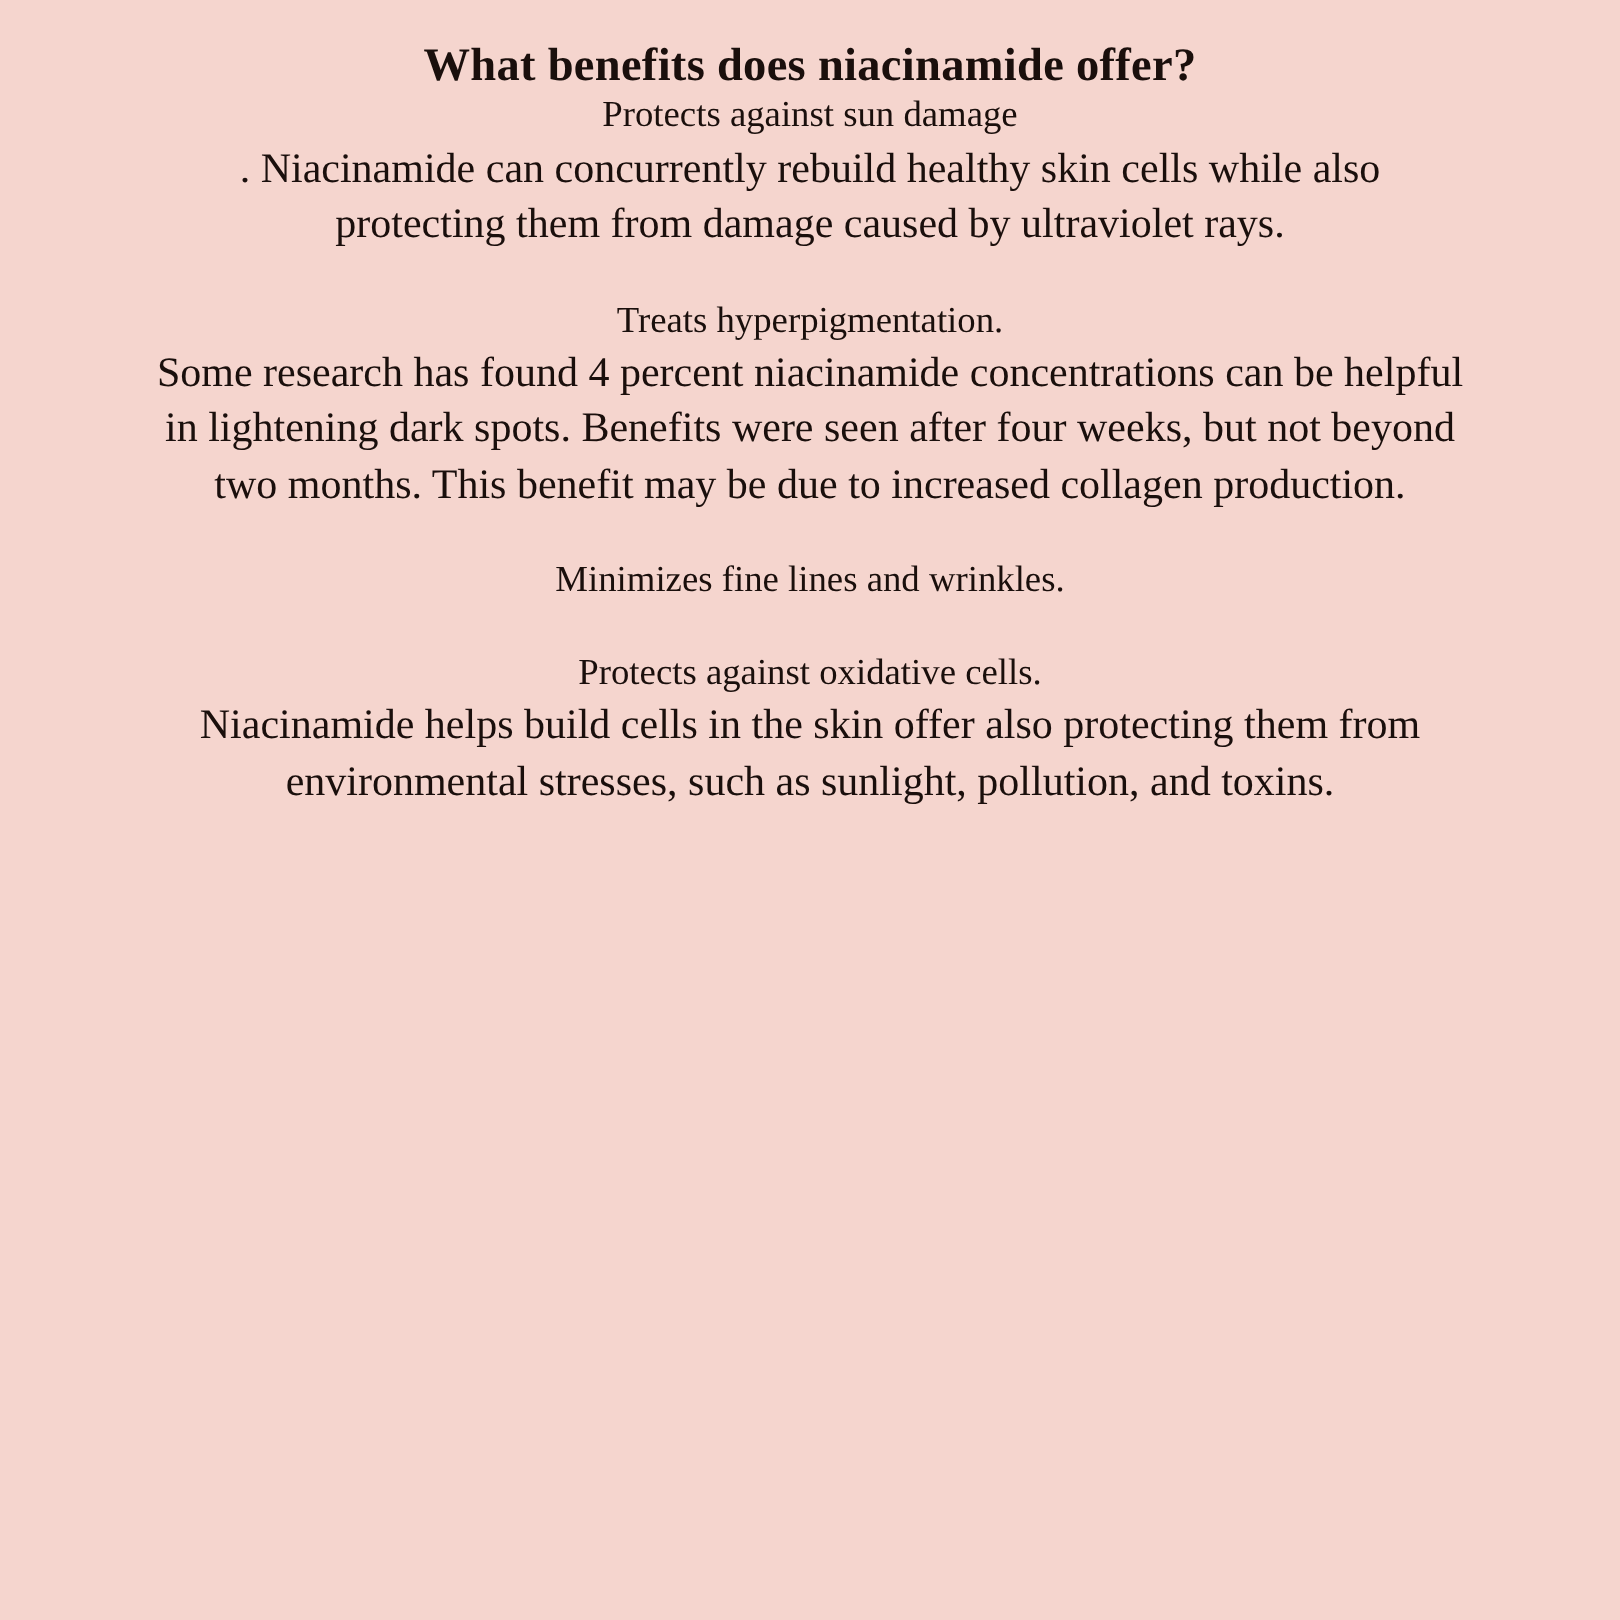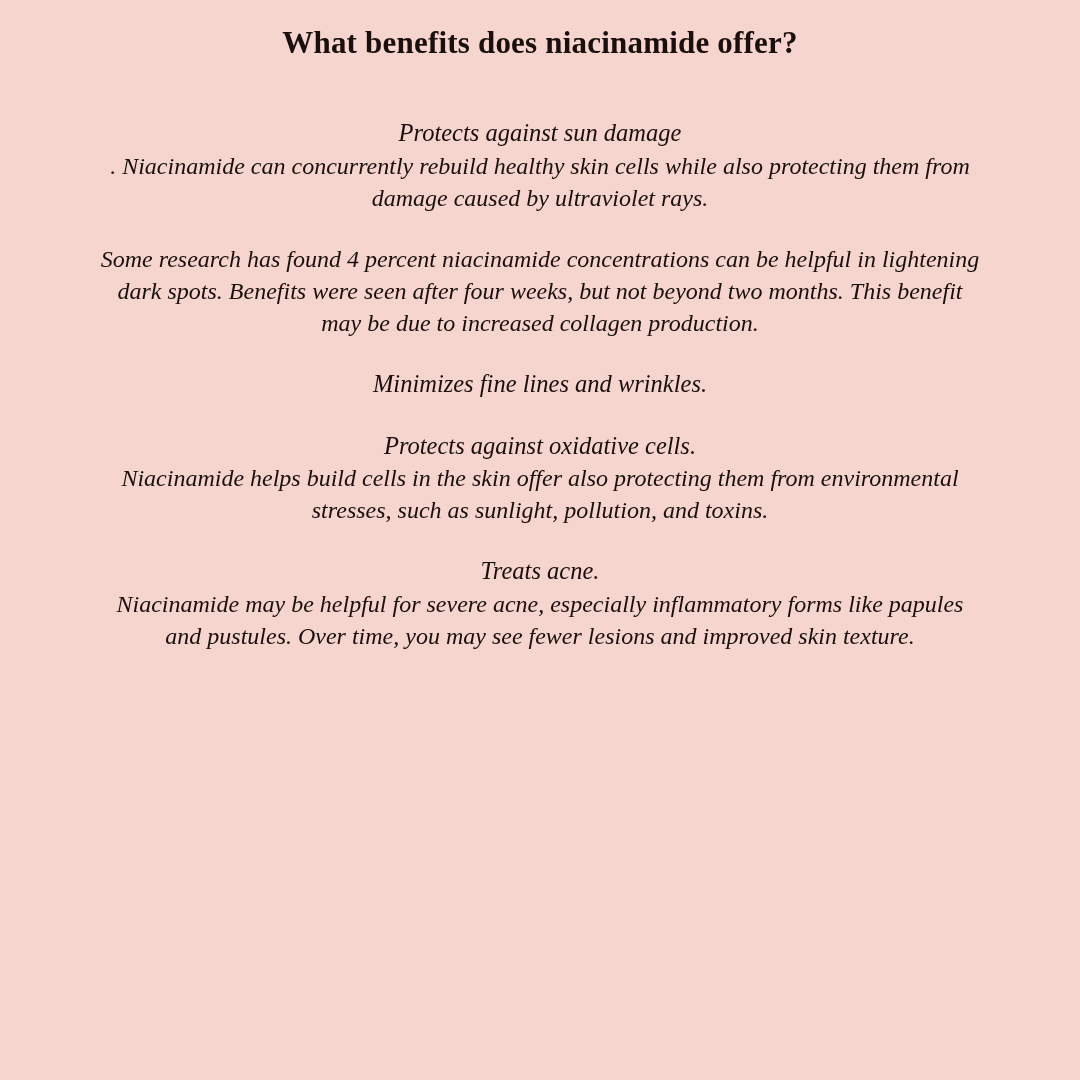--- a/index.html
+++ b/index.html
@@ -27,38 +27,36 @@
   .title {
     font-size: 31px;
     font-weight: bold;
     text-align: center;
     letter-spacing: 0.2px;
     margin: 6px 0 0 0;
     line-height: 1.2;
   }
   .content {
     width: 100%;
-    margin-top: 56px;
     text-align: center;
-    font-style: italic;
   }
   .block {
     margin-bottom: 29px;
   }
   .block:last-child {
     margin-bottom: 0;
   }
   .heading {
     font-size: 24.5px;
     line-height: 1.32;
     text-align: center;
     margin: 0;
   }
   .body-text {
-    font-size: 24px;
+    font-size: 28px;
     line-height: 1.34;
     text-align: center;
     margin: 0;
     padding: 0 4px;
   }
 </style>
 </head>
 <body>
 
 <div class="page">
@@ -66,31 +64,28 @@
   <h1 class="title">What benefits does niacinamide offer?</h1>
 
   <div class="content">
 
     <section class="block">
       <p class="heading">Protects against sun damage</p>
       <p class="body-text">. Niacinamide can concurrently rebuild healthy skin cells while also protecting them from damage caused by ultraviolet rays.</p>
     </section>
 
     <section class="block">
+      <p class="heading">Treats hyperpigmentation.</p>
       <p class="body-text">Some research has found 4 percent niacinamide concentrations can be helpful in lightening dark spots. Benefits were seen after four weeks, but not beyond two months. This benefit may be due to increased collagen production.</p>
     </section>
 
     <section class="block">
       <p class="heading">Minimizes fine lines and wrinkles.</p>
     </section>
 
     <section class="block">
       <p class="heading">Protects against oxidative cells.</p>
       <p class="body-text">Niacinamide helps build cells in the skin offer also protecting them from environmental stresses, such as sunlight, pollution, and toxins.</p>
     </section>
 
-    <section class="block">
-      <p class="heading">Treats acne.</p>
-      <p class="body-text">Niacinamide may be helpful for severe acne, especially inflammatory forms like papules and pustules. Over time, you may see fewer lesions and improved skin texture.</p>
-    </section>
 
   </div>
 </div>
 
 </body></html>

